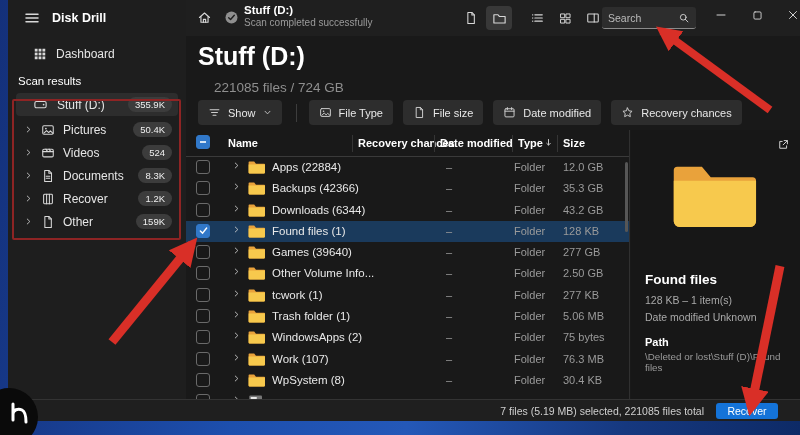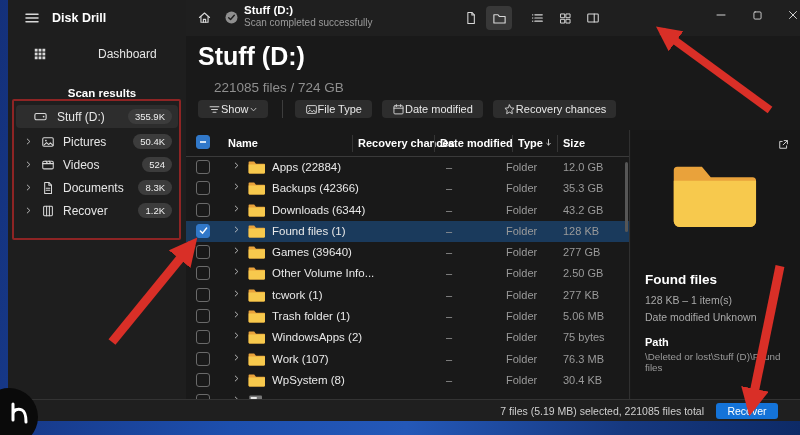--- a/index.html
+++ b/index.html
@@ -9,22 +9,22 @@
   .window { position:absolute; left:8px; top:0; width:792px; height:421px; background:#1f1f1f; overflow:hidden; }
 
   
   .sidebar { position:absolute; left:0; top:0; width:178px; height:421px; background:#1e1e1e; }
   .sb-header { display:flex; align-items:center; gap:12px; padding:10px 0 4px 16px; }
   .sb-title { font-size:12.5px; font-weight:bold; color:#fff; }
   .icon { display:inline-flex; align-items:center; justify-content:center; color:#d8d8d8; }
   .icon svg { display:block; }
   .sb-item { display:flex; align-items:center; height:23px; margin:2px 8px; border-radius:4px; padding-left:17px; color:#e6e6e6; font-size:12px; cursor:default; }
   .sb-item .icon { margin-right:9px; }
-  .sb-item.dashboard { margin-top:12px; margin-bottom:22px;gap:42px; }
-  .sb-section { margin:8px 0 6px 10px; font-size:11.5px; font-weight:bold; color:#fff;text-align:center; }
+  .sb-item.dashboard { margin-top:12px; margin-bottom:10px; }
+  .sb-section { margin:8px 0 6px 10px; font-size:11.5px; font-weight:normal; color:#fff; }
   .sb-item.selected { background:#2d2d2d; }
   .badge { margin-left:auto; margin-right:6px; background:#3c3c3c; color:#efefef; font-size:9.5px; padding:2px 7px; border-radius:9px; }
   .cat-item { display:flex; align-items:center; height:23px; margin:0 8px; padding-left:8px; color:#e6e6e6; font-size:12px; border-radius:4px; }
   .cat-item .chev { color:#cfcfcf; margin-right:7px; display:inline-flex; }
   .cat-item .icon { margin-right:8px; }
   .sb-footer-btn { position:absolute; left:12px; bottom:4px; width:150px; height:18px; background:#2d2d2d; color:#e8e8e8;
     border:none; border-radius:3px; font-size:10.5px; font-family:"Liberation Sans",sans-serif; }
 
   
   .titlebar { position:absolute; left:178px; top:0; width:614px; height:36px; display:flex; align-items:center; }
@@ -41,40 +41,40 @@
     border-bottom:1px solid #8a8a8a; display:flex; align-items:center; padding:0 6px; }
   .searchbox span.ph { color:#bbb; font-size:10.5px; flex:1; }
   .winctl { position:absolute; top:0; height:30px; width:34px; display:flex; align-items:center; justify-content:center; color:#e0e0e0; }
   .winctl.min { left:518px; } .winctl.max { left:554px; } .winctl.close { left:590px; }
 
   
   .content { position:absolute; left:178px; top:36px; width:614px; height:364px; background:#191919; }
   .page-h1 { position:absolute; left:12px; top:6px; font-size:25px; font-weight:bold; color:#fff; }
   .page-sub { position:absolute; left:28px; top:44px; font-size:13.5px; color:#8f8f8f;text-align:center; }
   .filterrow { position:absolute; left:12px; top:64px; display:flex; align-items:center; }
-  .chip { height:18px; display:flex; align-items:center; background:#2d2d2d; border-radius:4px; padding:0 10px;
+  .chip { height:25px; display:flex; align-items:center; gap:7px; background:#2d2d2d; border-radius:4px; padding:0 10px;
     color:#e8e8e8; font-size:11px; margin-right:10px; }
   .chip .cd { color:#cfcfcf; display:inline-flex; }
   .vdiv { width:1px; height:18px; background:#3d3d3d; margin:0 12px 0 4px; }
 
   
   .table { position:absolute; left:0; top:94px; width:444px; height:270px; overflow:hidden; border-right:1px solid #303030; }
   .thead { position:relative; height:27px; border-bottom:1px solid #3a3a3a; color:#fff; font-size:11px; font-weight:bold; }
   .thead .col { position:absolute; top:7px; }
   .c-name{left:42px;} .c-rc{left:172px;} .c-dm{left:254px;} .c-type{left:332px;} .c-size{left:377px;}
   .c-sort{left:357px; top:6px; color:#cfcfcf;}
   .hsep { position:absolute; top:5px; width:1px; height:17px; background:#353535; }
   .rows { position:relative; }
   .row { position:relative; height:21.3px; font-size:11px; color:#e8e8e8;text-align:right; }
   .row.selected { background:#1a3a5c; }
   .row .name { position:absolute; left:86px; top:4px; font-size:11.5px; }
   .row .chev { position:absolute; left:46px; top:4px; color:#d0d0d0; }
   .row .ficon { position:absolute; left:62px; top:3px; }
   .row .dash { position:absolute; left:260px; top:4px; color:#9a9a9a; }
-  .row .type { position:absolute; left:320px; top:4px; color:#9a9a9a; }
+  .row .type { position:absolute; left:328px; top:4px; color:#9a9a9a; }
   .row .size { position:absolute; left:377px; top:4px; color:#9a9a9a; }
   .cb { position:absolute; left:10px; top:3px; width:14px; height:14px; border:1px solid #6a6a6a; border-radius:3px; background:transparent; }
   .cb.blue { background:var(--checkbox-blue); border-color:var(--checkbox-blue); }
   .cb .mark { position:absolute; inset:0; display:flex; align-items:center; justify-content:center; color:#fff; }
   .thead .cb { top:5px; }
   .scrollthumb { position:absolute; right:1px; top:32px; width:3px; height:70px; background:#565656; border-radius:2px; }
 
   
   .preview { position:absolute; left:445px; top:94px; width:169px; height:270px; background:#171717; }
   .pv-ext { position:absolute; right:10px; top:8px; color:#d8d8d8; }
@@ -202,20 +202,35 @@
     <span class="icon cat-icon">
               <svg width="14" height="14" viewBox="0 0 16 16" fill="none" stroke="currentColor" stroke-width="1.2" stroke-linecap="round" stroke-linejoin="round">
                 <rect x="3" y="2.6" width="10" height="10.8" rx="1"></rect>
                 <path d="M6.4 2.6v10.8M9.6 2.6v10.8"></path>
               </svg>
             </span>
     <span class="cat-label">Recover</span>
     <span class="badge cat-count">1.2K</span>
   </div>
 
+  <div class="cat-item">
+    <span class="chev icon">
+              <svg width="9" height="9" viewBox="0 0 16 16" fill="none" stroke="currentColor" stroke-width="1.2" stroke-linecap="round" stroke-linejoin="round">
+                <path d="M5.8 3.6L10.4 8l-4.6 4.4" stroke-width="1.5"></path>
+              </svg>
+            </span>
+    <span class="icon cat-icon">
+              <svg width="14" height="14" viewBox="0 0 16 16" fill="none" stroke="currentColor" stroke-width="1.2" stroke-linecap="round" stroke-linejoin="round">
+                <path d="M4.4 1.8h4.8l2.6 2.6v9.8H4.4z"></path>
+                <path d="M9 1.8v2.8h2.8"></path>
+              </svg>
+            </span>
+    <span class="cat-label">Other</span>
+    <span class="badge cat-count">159K</span>
+  </div>
 </div>
       <button class="sb-footer-btn">Show scan results in Explorer</button>
     </aside>
 
     <div class="titlebar">
       <span class="icon tb-home">
           <svg width="15" height="15" viewBox="0 0 16 16" fill="none" stroke="currentColor" stroke-width="1.2" stroke-linecap="round" stroke-linejoin="round">
             <path d="M2.6 8L8 3.2 13.4 8"></path>
             <path d="M4.2 7v6h7.6V7"></path>
             <path d="M6.8 13v-3h2.4v3"></path>
@@ -271,20 +286,29 @@
           </div>
           <div class="tb-btn">
             <span class="icon">
               <svg width="14" height="14" viewBox="0 0 16 16" fill="none" stroke="currentColor" stroke-width="1.2" stroke-linecap="round" stroke-linejoin="round">
                 <rect x="2" y="3.4" width="12" height="9.2" rx="1"></rect>
                 <path d="M9.4 3.4v9.2"></path>
               </svg>
             </span>
           </div>
         </div>
+      <div class="searchbox">
+        <span class="ph">Search</span>
+        <span class="icon">
+            <svg width="12" height="12" viewBox="0 0 16 16" fill="none" stroke="currentColor" stroke-width="1.2" stroke-linecap="round" stroke-linejoin="round">
+              <circle cx="7" cy="7" r="3.8"></circle>
+              <path d="M9.8 9.8l3.4 3.4"></path>
+            </svg>
+          </span>
+      </div>
       <div class="winctl min">
           <span class="icon">
             <svg width="14" height="14" viewBox="0 0 16 16" fill="none" stroke="currentColor" stroke-width="1.2" stroke-linecap="round" stroke-linejoin="round">
               <path d="M3.4 8h9.2" stroke-width="1.1"></path>
             </svg>
           </span>
         </div>
       <div class="winctl max">
           <span class="icon">
             <svg width="13" height="13" viewBox="0 0 16 16" fill="none" stroke="currentColor" stroke-width="1.2" stroke-linecap="round" stroke-linejoin="round">
@@ -325,20 +349,29 @@
     <span class="cd icon f-icon">
                 <svg width="13" height="13" viewBox="0 0 16 16" fill="none" stroke="currentColor" stroke-width="1.2" stroke-linecap="round" stroke-linejoin="round">
                   <rect x="2" y="3.2" width="12" height="9.6" rx="1.4"></rect>
                   <circle cx="5.6" cy="6.4" r="1" fill="currentColor" stroke="none"></circle>
                   <path d="M3.6 11.4l2.8-2.8 2.4 2.3 1.9-1.9 3 2.8"></path>
                 </svg>
               </span>
     <span class="f-label">File Type</span>
   </div>
 
+  <div class="chip">
+    <span class="cd icon f-icon">
+                <svg width="13" height="13" viewBox="0 0 16 16" fill="none" stroke="currentColor" stroke-width="1.2" stroke-linecap="round" stroke-linejoin="round">
+                  <path d="M4.4 1.8h4.8l2.6 2.6v9.8H4.4z"></path>
+                  <path d="M9 1.8v2.8h2.8"></path>
+                </svg>
+              </span>
+    <span class="f-label">File size</span>
+  </div>
 
   <div class="chip">
     <span class="cd icon f-icon">
                 <svg width="13" height="13" viewBox="0 0 16 16" fill="none" stroke="currentColor" stroke-width="1.2" stroke-linecap="round" stroke-linejoin="round">
                   <rect x="2.4" y="3.4" width="11.2" height="10" rx="1.2"></rect>
                   <path d="M2.4 6.4h11.2M5.4 2v2.4M10.6 2v2.4"></path>
                 </svg>
               </span>
     <span class="f-label">Date modified</span>
   </div>

